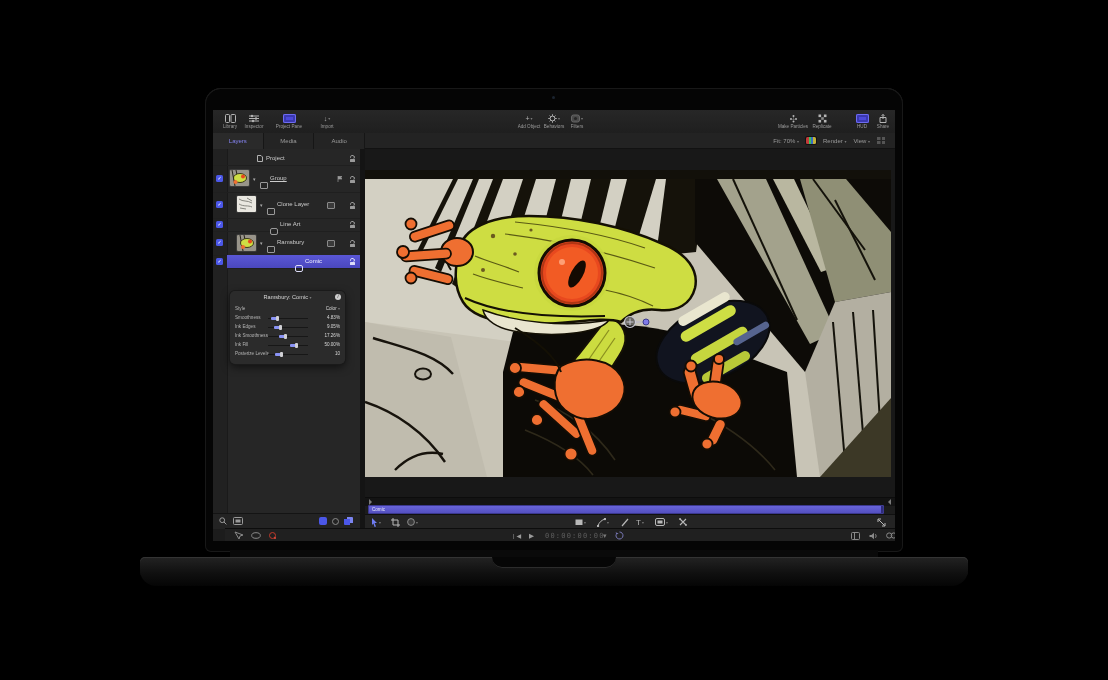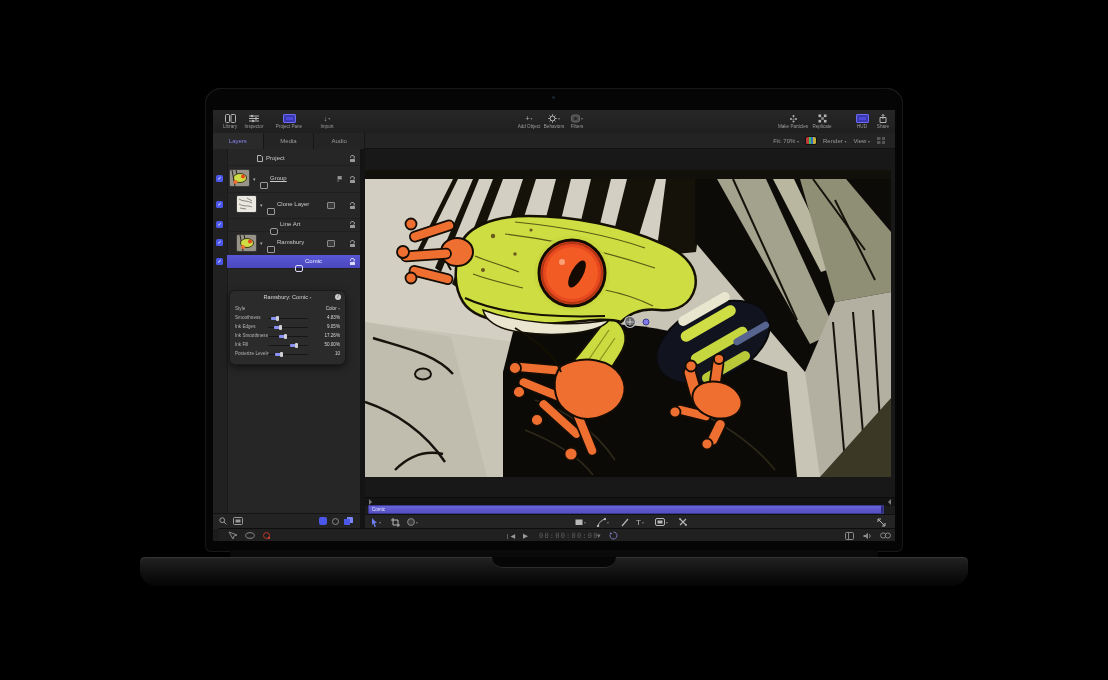--- a/index.html
+++ b/index.html
@@ -88,21 +88,21 @@
   .tool .chev{font-size:3.8px;}
   
   .panelbottom{position:absolute;left:0;top:403px;width:147px;height:15px;background:#232323;border-top:1px solid #141414;}
   .pbicon{position:absolute;top:3px;}
   .bluesq{width:8px;height:8px;border-radius:2px;background:#4b57e8;}
   .graycirc{width:7px;height:7px;border-radius:50%;border:1px solid #8a8a8a;box-sizing:border-box;margin-top:0.5px;}
   .bluelayers{width:9px;height:8px;background:
       linear-gradient(#4b57e8,#4b57e8) 0 2px/6px 6px,linear-gradient(#7b84f0,#7b84f0) 3px 0/6px 6px;
       background-repeat:no-repeat;border-radius:1px;}
   
-  .transport{position:absolute;left:6px;top:418px;width:682px;height:13px;background:#202020;border-top:1px solid #0d0d0d;
+  .transport{position:absolute;left:12px;top:418px;width:682px;height:13px;background:#202020;border-top:1px solid #0d0d0d;
              color:#8a8a8a;}
   .titem{position:absolute;top:0;height:13px;display:flex;align-items:center;font-size:7px;}
   .timecode{font-family:"DejaVu Sans Mono",monospace;font-size:7px;letter-spacing:1.2px;color:#5c5c5c;}
   .recring{width:7px;height:7px;border:1.3px solid #c0392b;border-radius:50%;box-sizing:border-box;position:relative;}
   .recring::after{content:"";position:absolute;right:-1px;bottom:-1px;width:2.5px;height:2.5px;background:#e74c3c;border-radius:50%;}
   .vdivider{position:absolute;left:147px;top:39px;width:5px;height:392px;background:#141414;}
   svg{display:block;}
 </style>
 </head>
 <body>

